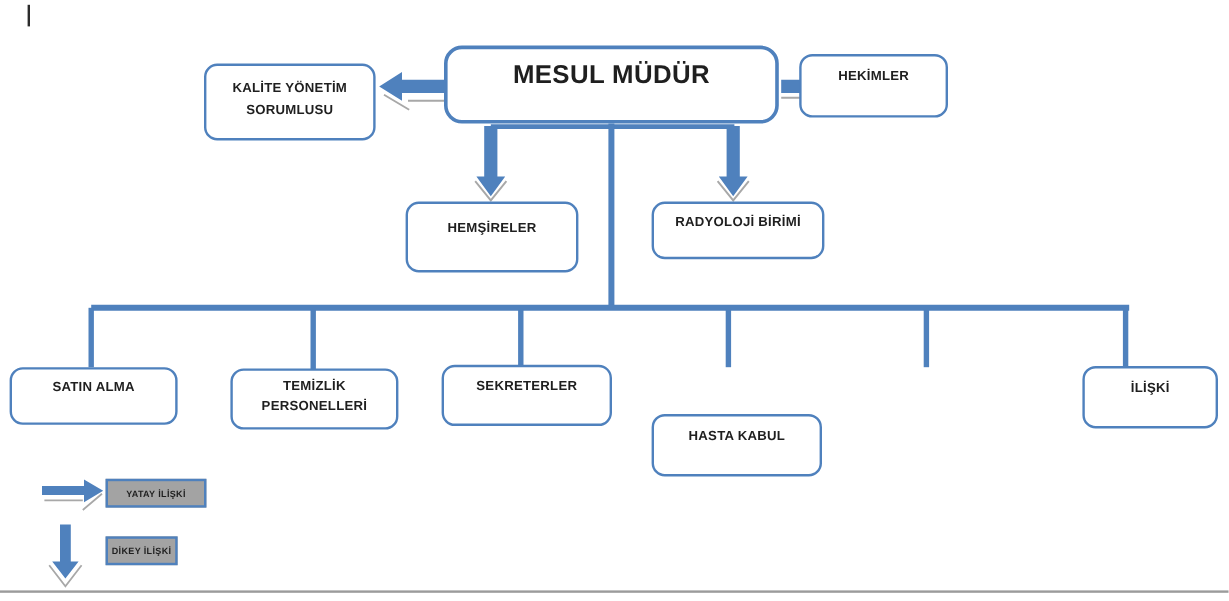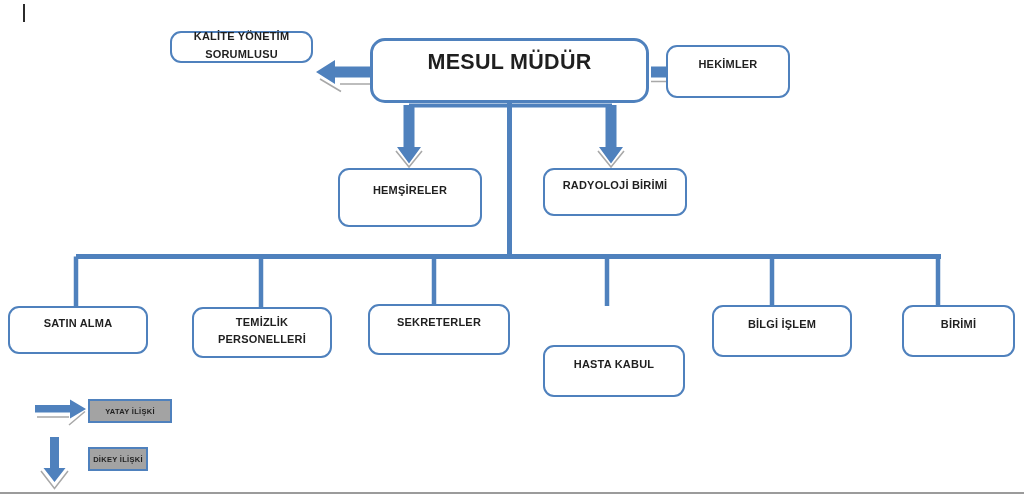--- a/index.html
+++ b/index.html
@@ -69,21 +69,21 @@
     <g>
       <path d="M37 417 H69 M69 425 L85 411.5" stroke="#a8a8a8" stroke-width="1.5" fill="none"></path>
       <path d="M35 405 H70 V399.5 L86 409 L70 418.5 V412.5 H35 Z" fill="#4f81bd"></path>
     </g>
     <g>
       <path d="M41 471 L54.5 488.5 L68 471" stroke="#a8a8a8" stroke-width="1.5" fill="none"></path>
       <path d="M50 437 V468 H43.5 L54.5 482 L65.5 468 H59 V437 Z" fill="#4f81bd"></path>
     </g>
   </svg>
 
-  <div class="node two" style="left:170px;top:31px;width:143px;height:32px;justify-content:flex-end;">
+  <div class="node two" style="left:170px;top:53px;width:143px;height:64px;justify-content:flex-end;">
     <span>KALİTE YÖNETİM SORUMLUSU</span>
   </div>
 
   <div class="node big" style="left:370px;top:38px;width:279px;height:65px;">
     <span>MESUL MÜDÜR</span>
   </div>
 
   <div class="node" style="left:666px;top:45px;width:124px;height:53px;">
     <span>HEKİMLER</span>
   </div>
@@ -105,26 +105,23 @@
   </div>
 
   <div class="node" style="left:368px;top:304px;width:142px;height:51px;">
     <span>SEKRETERLER</span>
   </div>
 
   <div class="node" style="left:543px;top:305px;width:142px;height:52px;margin-top:40px;">
     <span>HASTA KABUL</span>
   </div>
 
-  <div class="node" style="left:712px;top:305px;width:140px;height:52px;">
-    <span>BİLGİ İŞLEM</span>
-  </div>
 
   <div class="node" style="left:902px;top:305px;width:113px;height:52px;">
-    <span>BİRİMİ</span>
+    <span>İLİŞKİ</span>
   </div>
 
   <div class="lg-box" style="left:88px;top:399px;width:84px;height:24px;">
     <span>YATAY İLİŞKİ</span>
   </div>
 
   <div class="lg-box" style="left:88px;top:447px;width:60px;height:24px;">
     <span>DİKEY İLİŞKİ</span>
   </div>
 

